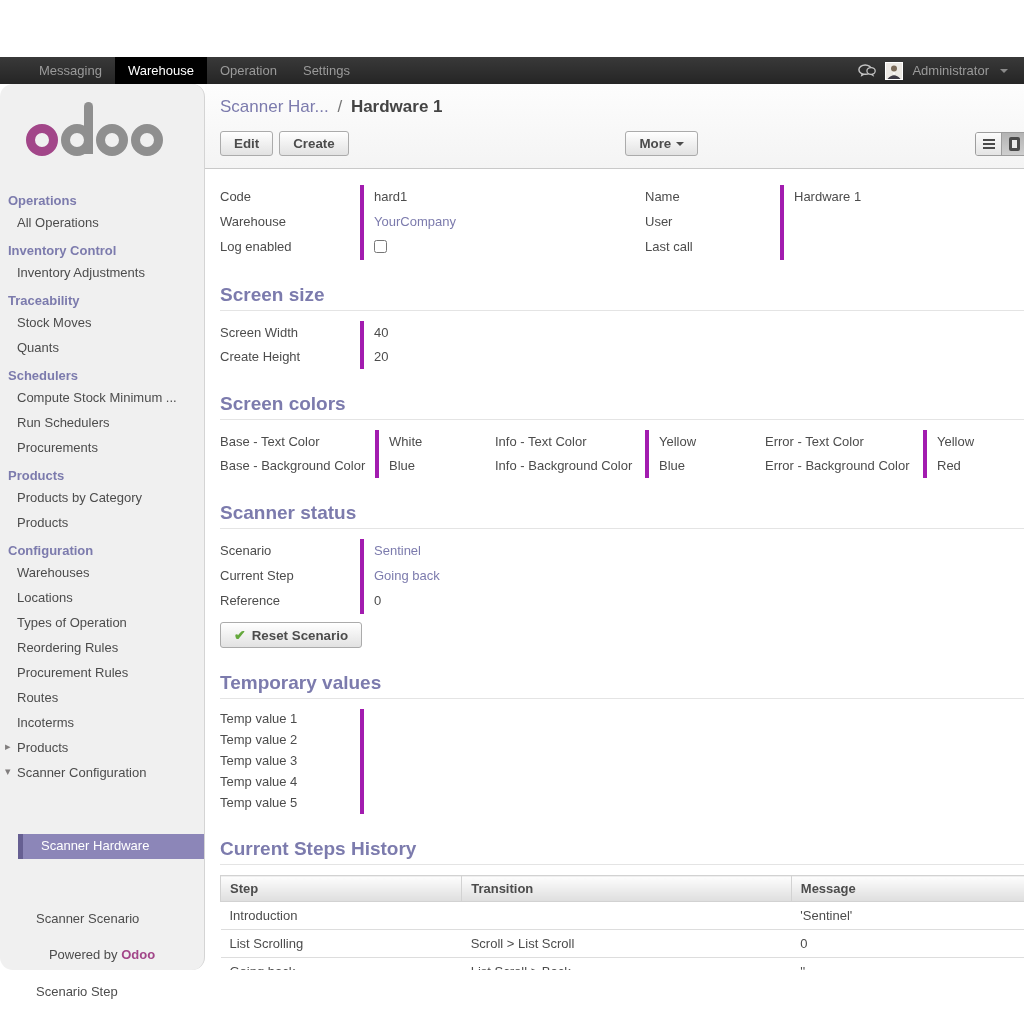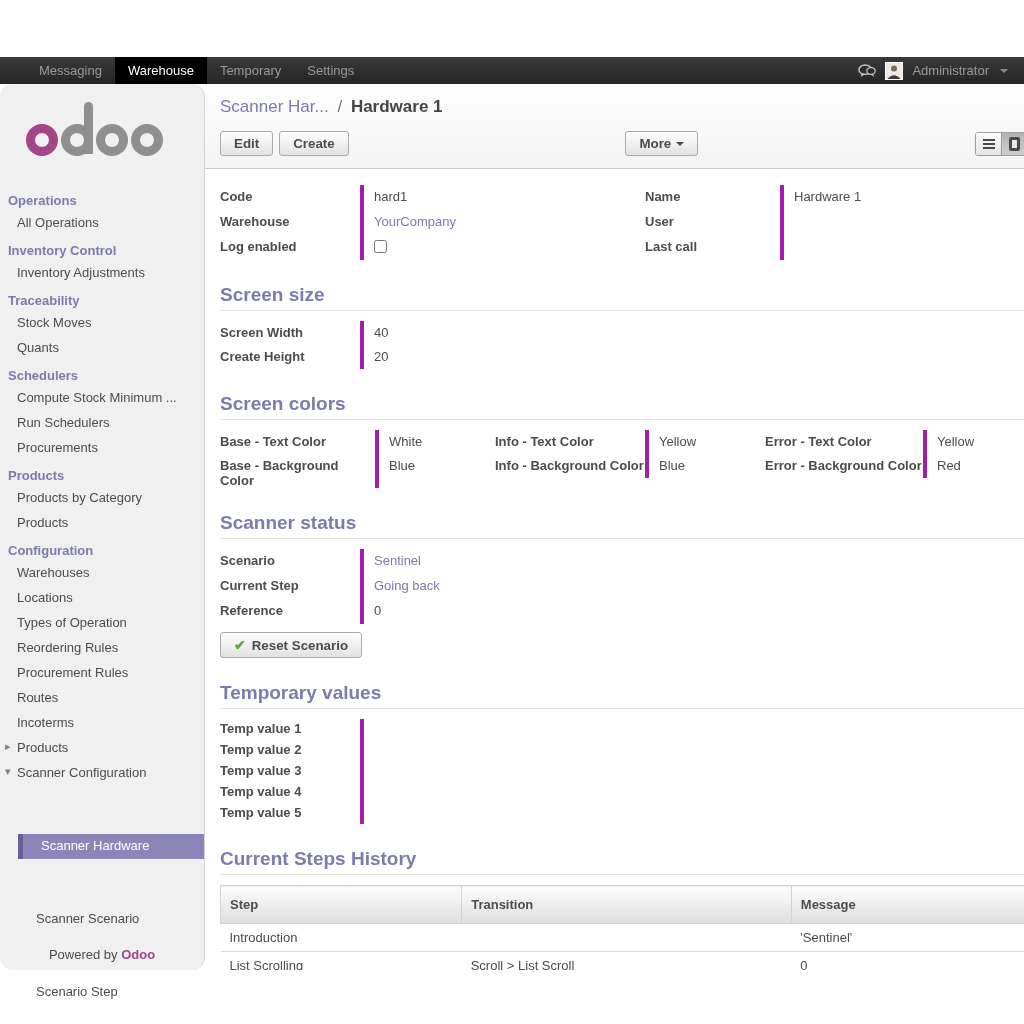--- a/index.html
+++ b/index.html
@@ -58,47 +58,47 @@
   .sw-btn.active { background:linear-gradient(#b3b3b3,#cfcfcf); border-left:1px solid #9d9d9d; }
   .icon-list { display:flex; flex-direction:column; gap:2px; }
   .icon-list span { width:12px; height:2px; background:#4a4a4a; display:block; }
   .icon-form { width:11px; height:14px; border:3px solid #4a4a4a; border-radius:2px; background:#e9e9e9; }
 
   
   .sheet { padding:16px 18px 0 15px; overflow:hidden; }
   .fgroup-row { display:flex; }
   .col { display:flex; flex-direction:column; }
   .frow { display:flex; min-height:25px; align-items:flex-start; }
-  .flabel { font-weight:bold; padding-top:4px; flex:none; }
+  .flabel { font-weight:normal; padding-top:4px; flex:none; }
   .fvalue { border-left:4px solid #a21caf; padding:4px 0 0 10px; align-self:stretch; flex:1; }
   .link { color:#7c7bad; cursor:pointer; }
   .sec-title { color:#7c7bad; font-size:19px; font-weight:bold; margin:24px 0 10px 0; padding-bottom:4px; border-bottom:1px solid #e4e4e4; }
   .cb { width:13px; height:13px; margin-top:1px; }
 
   .reset-row { margin-top:8px; }
   .check-glyph { color:#64a83c; font-size:14px; margin-right:6px; }
 
   
   table.history { border-collapse:collapse; width:100%; margin-top:2px; }
   table.history th { text-align:left; font-weight:bold; background:linear-gradient(#fdfdfd,#dedede);
-    border:1px solid #d2d2d2; padding:11px 9px; }
+    border:1px solid #d2d2d2; padding:5px 9px; }
   table.history td { border-bottom:1px solid #ddd; padding:6px 9px; }
   table.history tr td:first-child, table.history tr th:first-child { }
   .w-step { width:30%; } .w-trans { width:41%; } .w-msg { width:29%; }
 </style>
 </head>
 <body>
 
 <div class="top-spacer"></div>
 
 <div class="navbar">
   <div class="nav-left">
     <div class="nav-item">Messaging</div>
     <div class="nav-item active">Warehouse</div>
-    <div class="nav-item">Temporary</div>
+    <div class="nav-item">Operation</div>
     <div class="nav-item">Settings</div>
   </div>
   <div class="nav-right">
     <svg class="chat-icon" viewBox="0 0 20 15">
       <ellipse cx="8" cy="6" rx="7" ry="5.2" fill="none" stroke="#c4c4c4" stroke-width="1.6"></ellipse>
       <path d="M4 10 L3 14 L8 11 Z" fill="#c4c4c4"></path>
       <ellipse cx="14.5" cy="7.5" rx="4.6" ry="3.8" fill="#2a2a2a" stroke="#c4c4c4" stroke-width="1.4"></ellipse>
       <path d="M16.5 10.5 L18 14 L13.5 11.3 Z" fill="#c4c4c4"></path>
     </svg>
     <div class="avatar">

